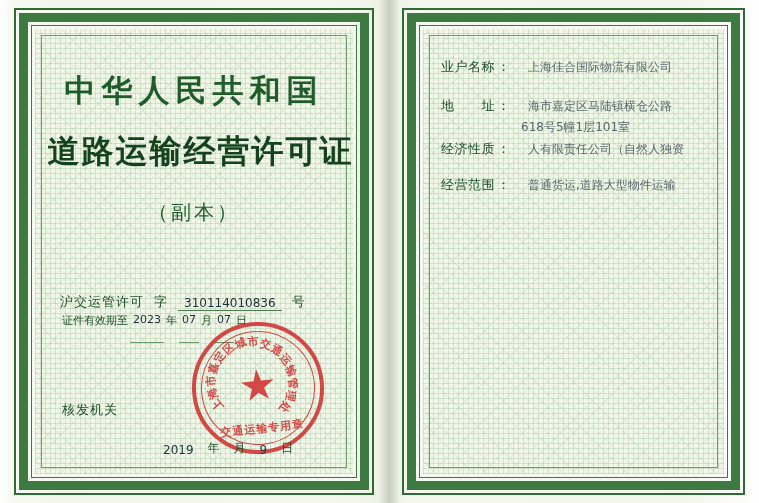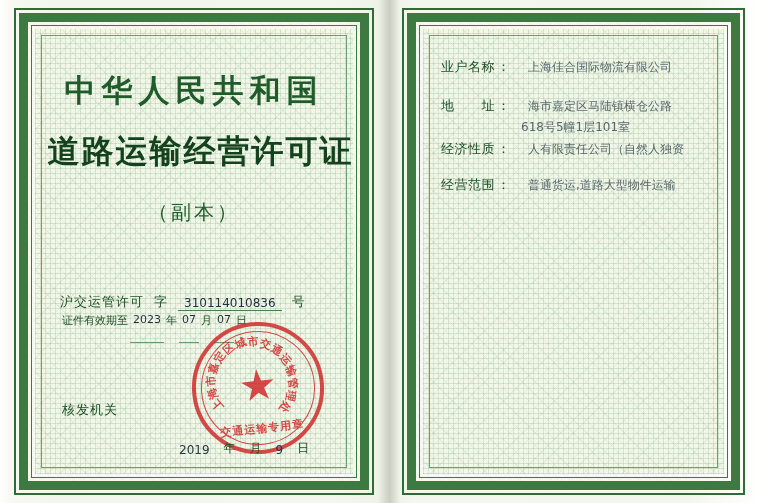--- a/index.html
+++ b/index.html
@@ -139,21 +139,20 @@
   }
   .date-row {
     position: absolute;
     display: flex;
     align-items: flex-end;
     font-family: "DejaVu Sans", "Liberation Sans", sans-serif;
     color: #1d4f26;
     font-size: 12px;
     white-space: nowrap;
     gap: 14px;
-    margin-left: 16px;
   }
   .date-row .y { color: #203642; font-size: 12px; }
   .issuer {
     position: absolute;
     font-family: "DejaVu Sans", "Liberation Sans", sans-serif;
     color: #1d4f26;
     font-size: 13px;
     letter-spacing: 1px;
   }
   

